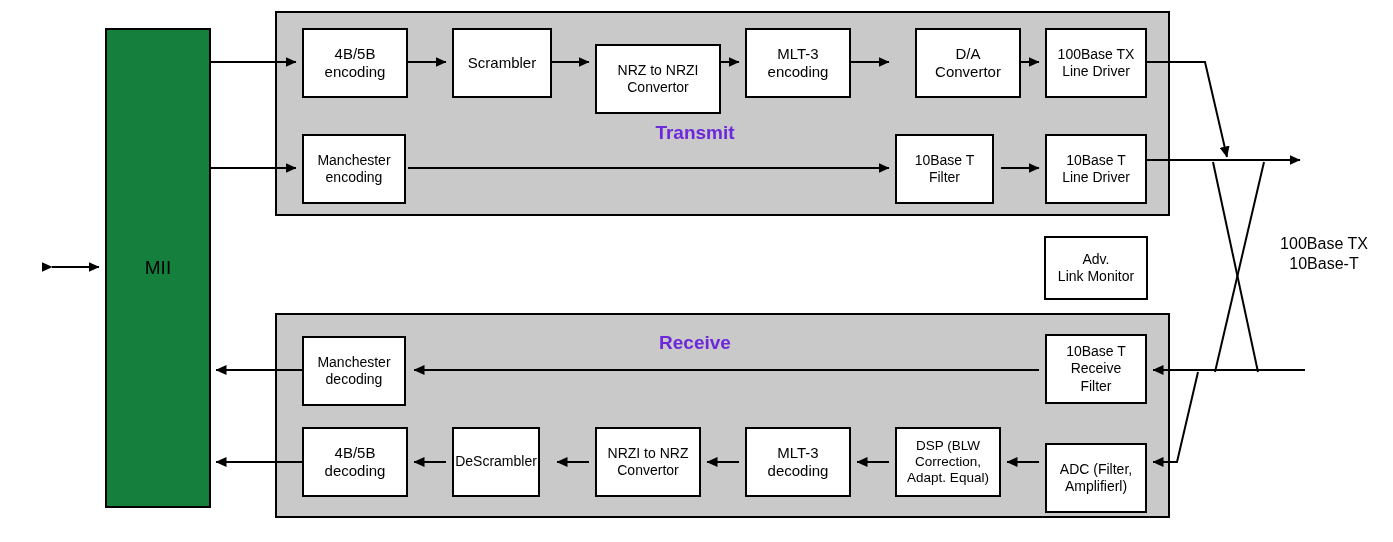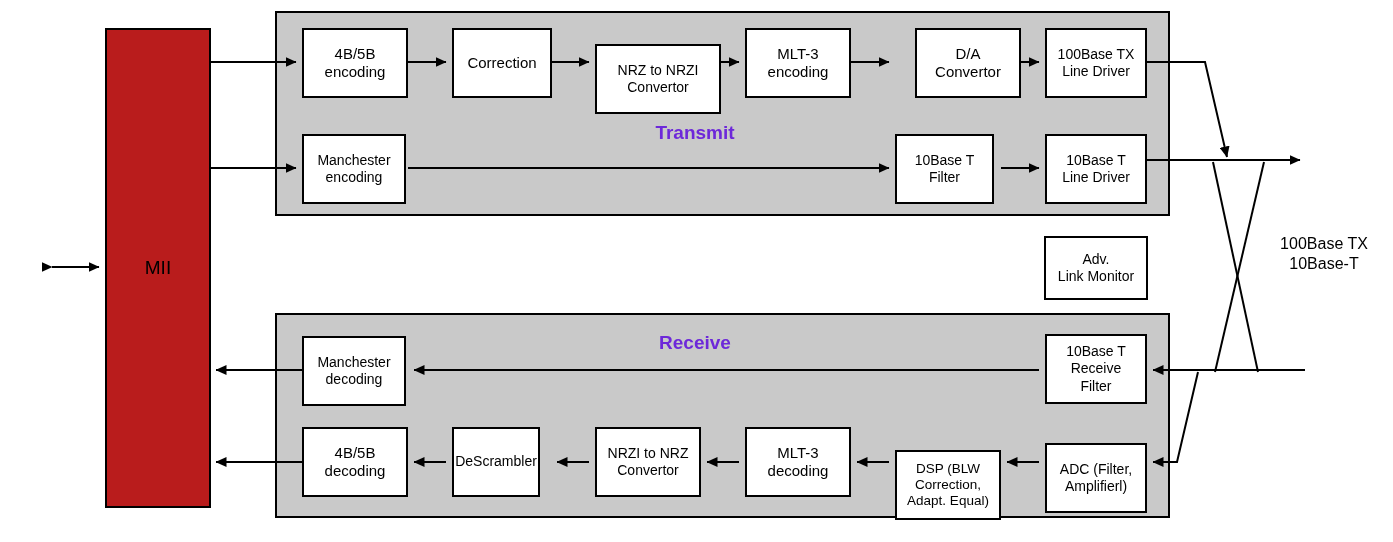--- a/index.html
+++ b/index.html
@@ -37,25 +37,25 @@
     align-items:center;
     justify-content:center;
     text-align:center;
     font-size:15px;
     line-height:1.22;
     color:#000;
     padding:1px 2px;
     white-space:pre-line;
   }
   .blk.small{font-size:14px;}
-  .blk.tiny{font-size:13.5px;line-height:1.18;margin-top:23px;}
+  .blk.tiny{font-size:13.5px;line-height:1.18;}
 
   .mii{
     position:absolute;
-    background:#b91c1c;
+    background:#15803d;
     border:2px solid #000;
     box-sizing:border-box;
     display:flex;align-items:center;justify-content:center;
     font-size:19px;color:#000;
   }
 
   .sidelabel{
     position:absolute;
     font-size:16px;
     line-height:1.28;
@@ -128,21 +128,21 @@
   </svg>
 
   <div class="mii" style="left:105px;top:28px;width:106px;height:480px;">
     <span>MII</span>
   </div>
 
   <div class="panel-title" style="left:695px;top:122px;">Transmit</div>
 
   <div class="blk" style="left:302px;top:28px;width:106px;height:70px;">4B/5B
 encoding</div>
-  <div class="blk" style="left:452px;top:28px;width:100px;height:70px;">Correction</div>
+  <div class="blk" style="left:452px;top:28px;width:100px;height:70px;">Scrambler</div>
   <div class="blk small" style="left:595px;top:44px;width:126px;height:70px;">NRZ to NRZI
 Convertor</div>
   <div class="blk" style="left:745px;top:28px;width:106px;height:70px;">MLT-3
 encoding</div>
   <div class="blk" style="left:895px;top:28px;width:106px;height:70px;margin-left:20px;">D/A
 Convertor</div>
   <div class="blk small" style="left:1045px;top:28px;width:102px;height:70px;">100Base TX
 Line Driver</div>
 
   <div class="blk small" style="left:302px;top:134px;width:104px;height:70px;">Manchester

